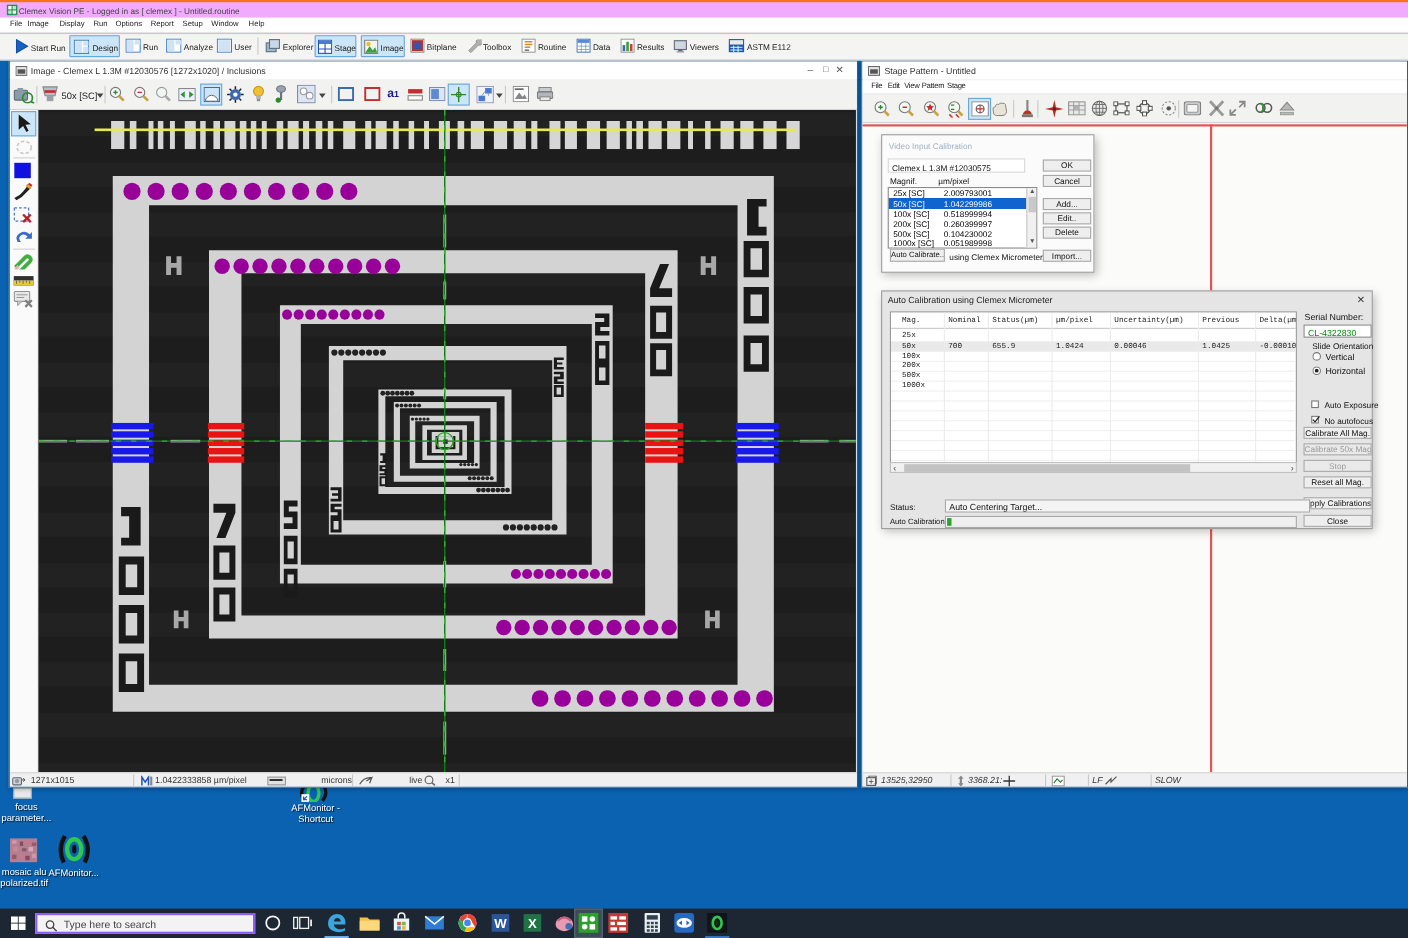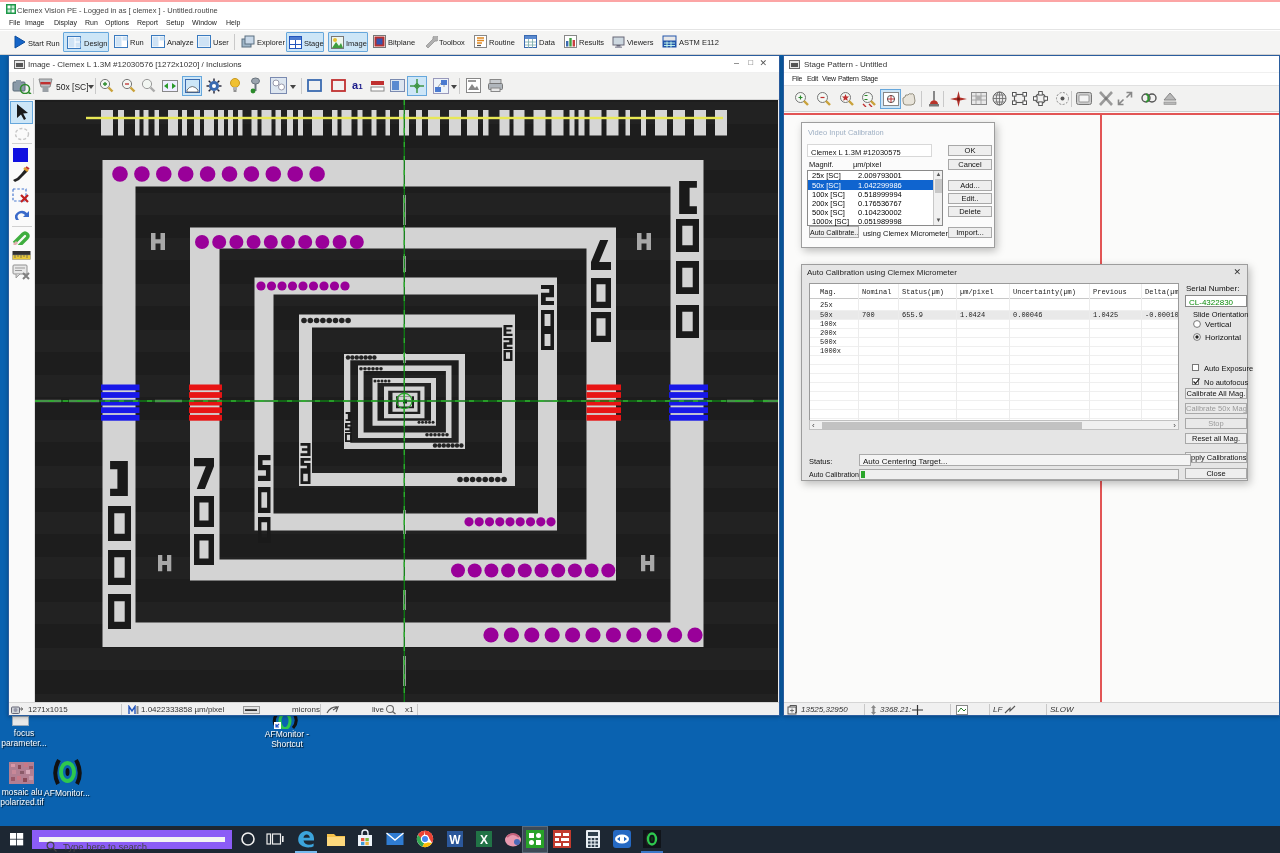--- a/index.html
+++ b/index.html
@@ -1,20 +1,20 @@
 <!DOCTYPE html>
 <html><head>
 <meta charset="utf-8">
 <style>
   * { margin:0; padding:0; box-sizing:border-box; }
   html,body { width:1280px; height:853px; overflow:hidden; }
   body { background:#0a62b0; font-family:"Liberation Sans", sans-serif; position:relative; }
   .abs { position:absolute; white-space:nowrap; }
   
-  #appbar { position:absolute; z-index:4; left:0; top:0; width:1280px; height:48px; background:#ffffff; border-top:2px solid #fca5a5; }
+  #appbar { position:absolute; z-index:4; left:0; top:0; width:1280px; height:48px; background:#f0abfc; border-top:2px solid #f97316; }
   #title { position:absolute; left:0; top:2px; width:1280px; height:12px; }
   #title .txt { position:absolute; left:17px; top:2px; font-size:7.5px; color:#444; white-space:nowrap; }
   #menubar { position:absolute; left:0; top:14px; width:1280px; height:14px; background:#fff; border-bottom:1px solid #e4e4e4; }
   #menubar span { position:absolute; top:3px; font-size:7px; color:#222; }
   #toolbar { position:absolute; left:0; top:29px; width:1280px; height:24px; background:#f4f4f3; border-bottom:1px solid #d0d0d0; }
   .tbtn { position:absolute; top:1px; height:20px; font-size:7.5px; color:#222; }
   .tbtn .lbl { position:absolute; top:6px; white-space:nowrap; }
   .tbtn.hl { background:#cde6f7; border:1px solid #66a7dc; border-radius:1px; }
   .tsep { position:absolute; top:3px; width:1px; height:16px; background:#c9c9c9; }
   
@@ -826,21 +826,21 @@
     <div class="abs" style="left:0;top:9px;width:125px;height:9.5px;background:#0f64cf">
         <span class="abs" style="left:4px;top:1px;font-size:7.5px;color:#fff">50x [SC]</span>
         <span class="abs" style="left:50px;top:1px;font-size:7.5px;color:#fff">1.042299986</span>
       </div>
     <div class="abs" style="left:0;top:19px;width:134px;height:9px">
         <span class="abs" style="left:4px;top:0;font-size:7.5px">100x [SC]</span>
         <span class="abs" style="left:50px;top:0;font-size:7.5px">0.518999994</span>
       </div>
     <div class="abs" style="left:0;top:28px;width:134px;height:9px">
         <span class="abs" style="left:4px;top:0;font-size:7.5px">200x [SC]</span>
-        <span class="abs" style="left:50px;top:0;font-size:7.5px">0.176536767</span>
+        <span class="abs" style="left:50px;top:0;font-size:7.5px">0.260399997</span>
       </div>
     <div class="abs" style="left:0;top:37px;width:134px;height:9px">
         <span class="abs" style="left:4px;top:0;font-size:7.5px">500x [SC]</span>
         <span class="abs" style="left:50px;top:0;font-size:7.5px">0.104230002</span>
       </div>
     <div class="abs" style="left:0;top:46px;width:134px;height:9px">
         <span class="abs" style="left:4px;top:0;font-size:7.5px">1000x [SC]</span>
         <span class="abs" style="left:50px;top:0;font-size:7.5px">0.051989998</span>
       </div>
     <div class="abs" style="left:125px;top:0;width:9px;height:54px;background:#f0f0f0;border-left:1px solid #c8c8c8">
@@ -987,21 +987,21 @@
 
 <div id="taskbar">
   <svg class="abs" style="left:10px;top:7px" width="14" height="13">
       <g fill="#fff">
         <rect x="0" y="0" width="6.2" height="5.8"></rect>
         <rect x="7" y="0" width="6.2" height="5.8"></rect>
         <rect x="0" y="6.6" width="6.2" height="5.8"></rect>
         <rect x="7" y="6.6" width="6.2" height="5.8"></rect>
       </g>
     </svg>
-  <div class="abs" style="left:32px;top:4px;width:200px;height:19px;background:#f3f3f3;border:7px solid #8b5cf6">
+  <div class="abs" style="left:32px;top:4px;width:200px;height:19px;background:#f3f3f3;border:2px solid #8b5cf6">
     <svg class="abs" style="left:7px;top:4px" width="12" height="11">
         <circle cx="4.5" cy="4.5" r="3.4" fill="none" stroke="#444" stroke-width="1.2"></circle>
         <line x1="7" y1="7" x2="10.5" y2="10.5" stroke="#444" stroke-width="1.3"></line>
       </svg>
     <span class="abs" style="left:24px;top:4px;font-size:9.5px;color:#444">Type here to search</span>
   </div>
   <svg class="abs tico" style="left:238px" width="20" height="20">
       <circle cx="10" cy="10" r="6" fill="none" stroke="#f0f0f0" stroke-width="1.6"></circle>
     </svg>
   <svg class="abs tico" style="left:265px" width="20" height="20">

